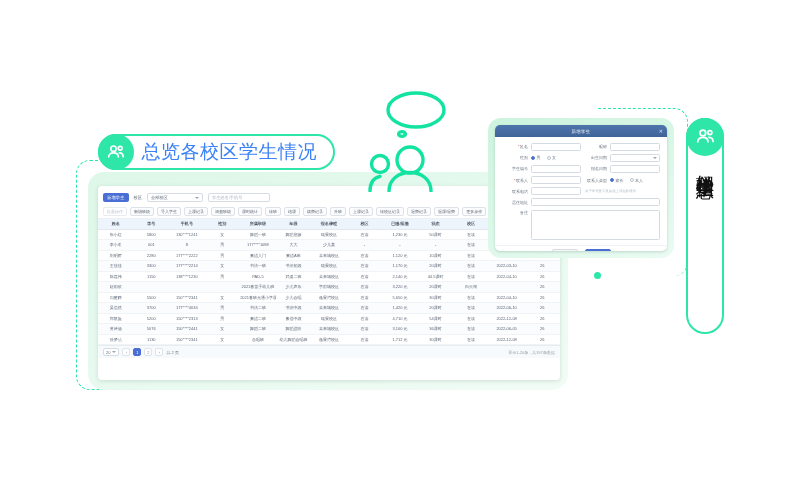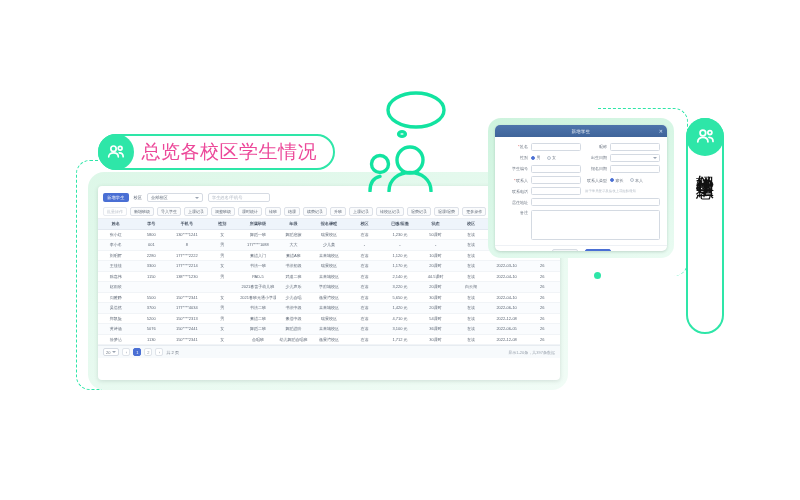--- a/index.html
+++ b/index.html
@@ -119,21 +119,21 @@
     display: flex; align-items: center;
     background: #fff; border: 2.5px solid #2ee6a8; border-radius: 18px;
     padding-right: 16px;
   }
   #badge-left .cap {
     width: 36px; height: 36px; margin: -2.5px 8px -2.5px -2.5px;
     border-radius: 50%; background: #2ee6a8;
     display: flex; align-items: center; justify-content: center;
   }
   #badge-left .txt {
-    font-size: 19px; color: #ec4899; letter-spacing: .5px; white-space: nowrap;
+    font-size: 19px; color: #3b82f6; letter-spacing: .5px; white-space: nowrap;
     font-family: "DejaVu Sans", sans-serif;
   }
 
   
   #badge-right {
     position: absolute; left: 686px; top: 118px; width: 38px; height: 216px;
     border: 2.5px solid #2ee6a8; border-radius: 19px; background: #fff;
     display: flex; flex-direction: column; align-items: center;
     padding-bottom: 10px;
   }

